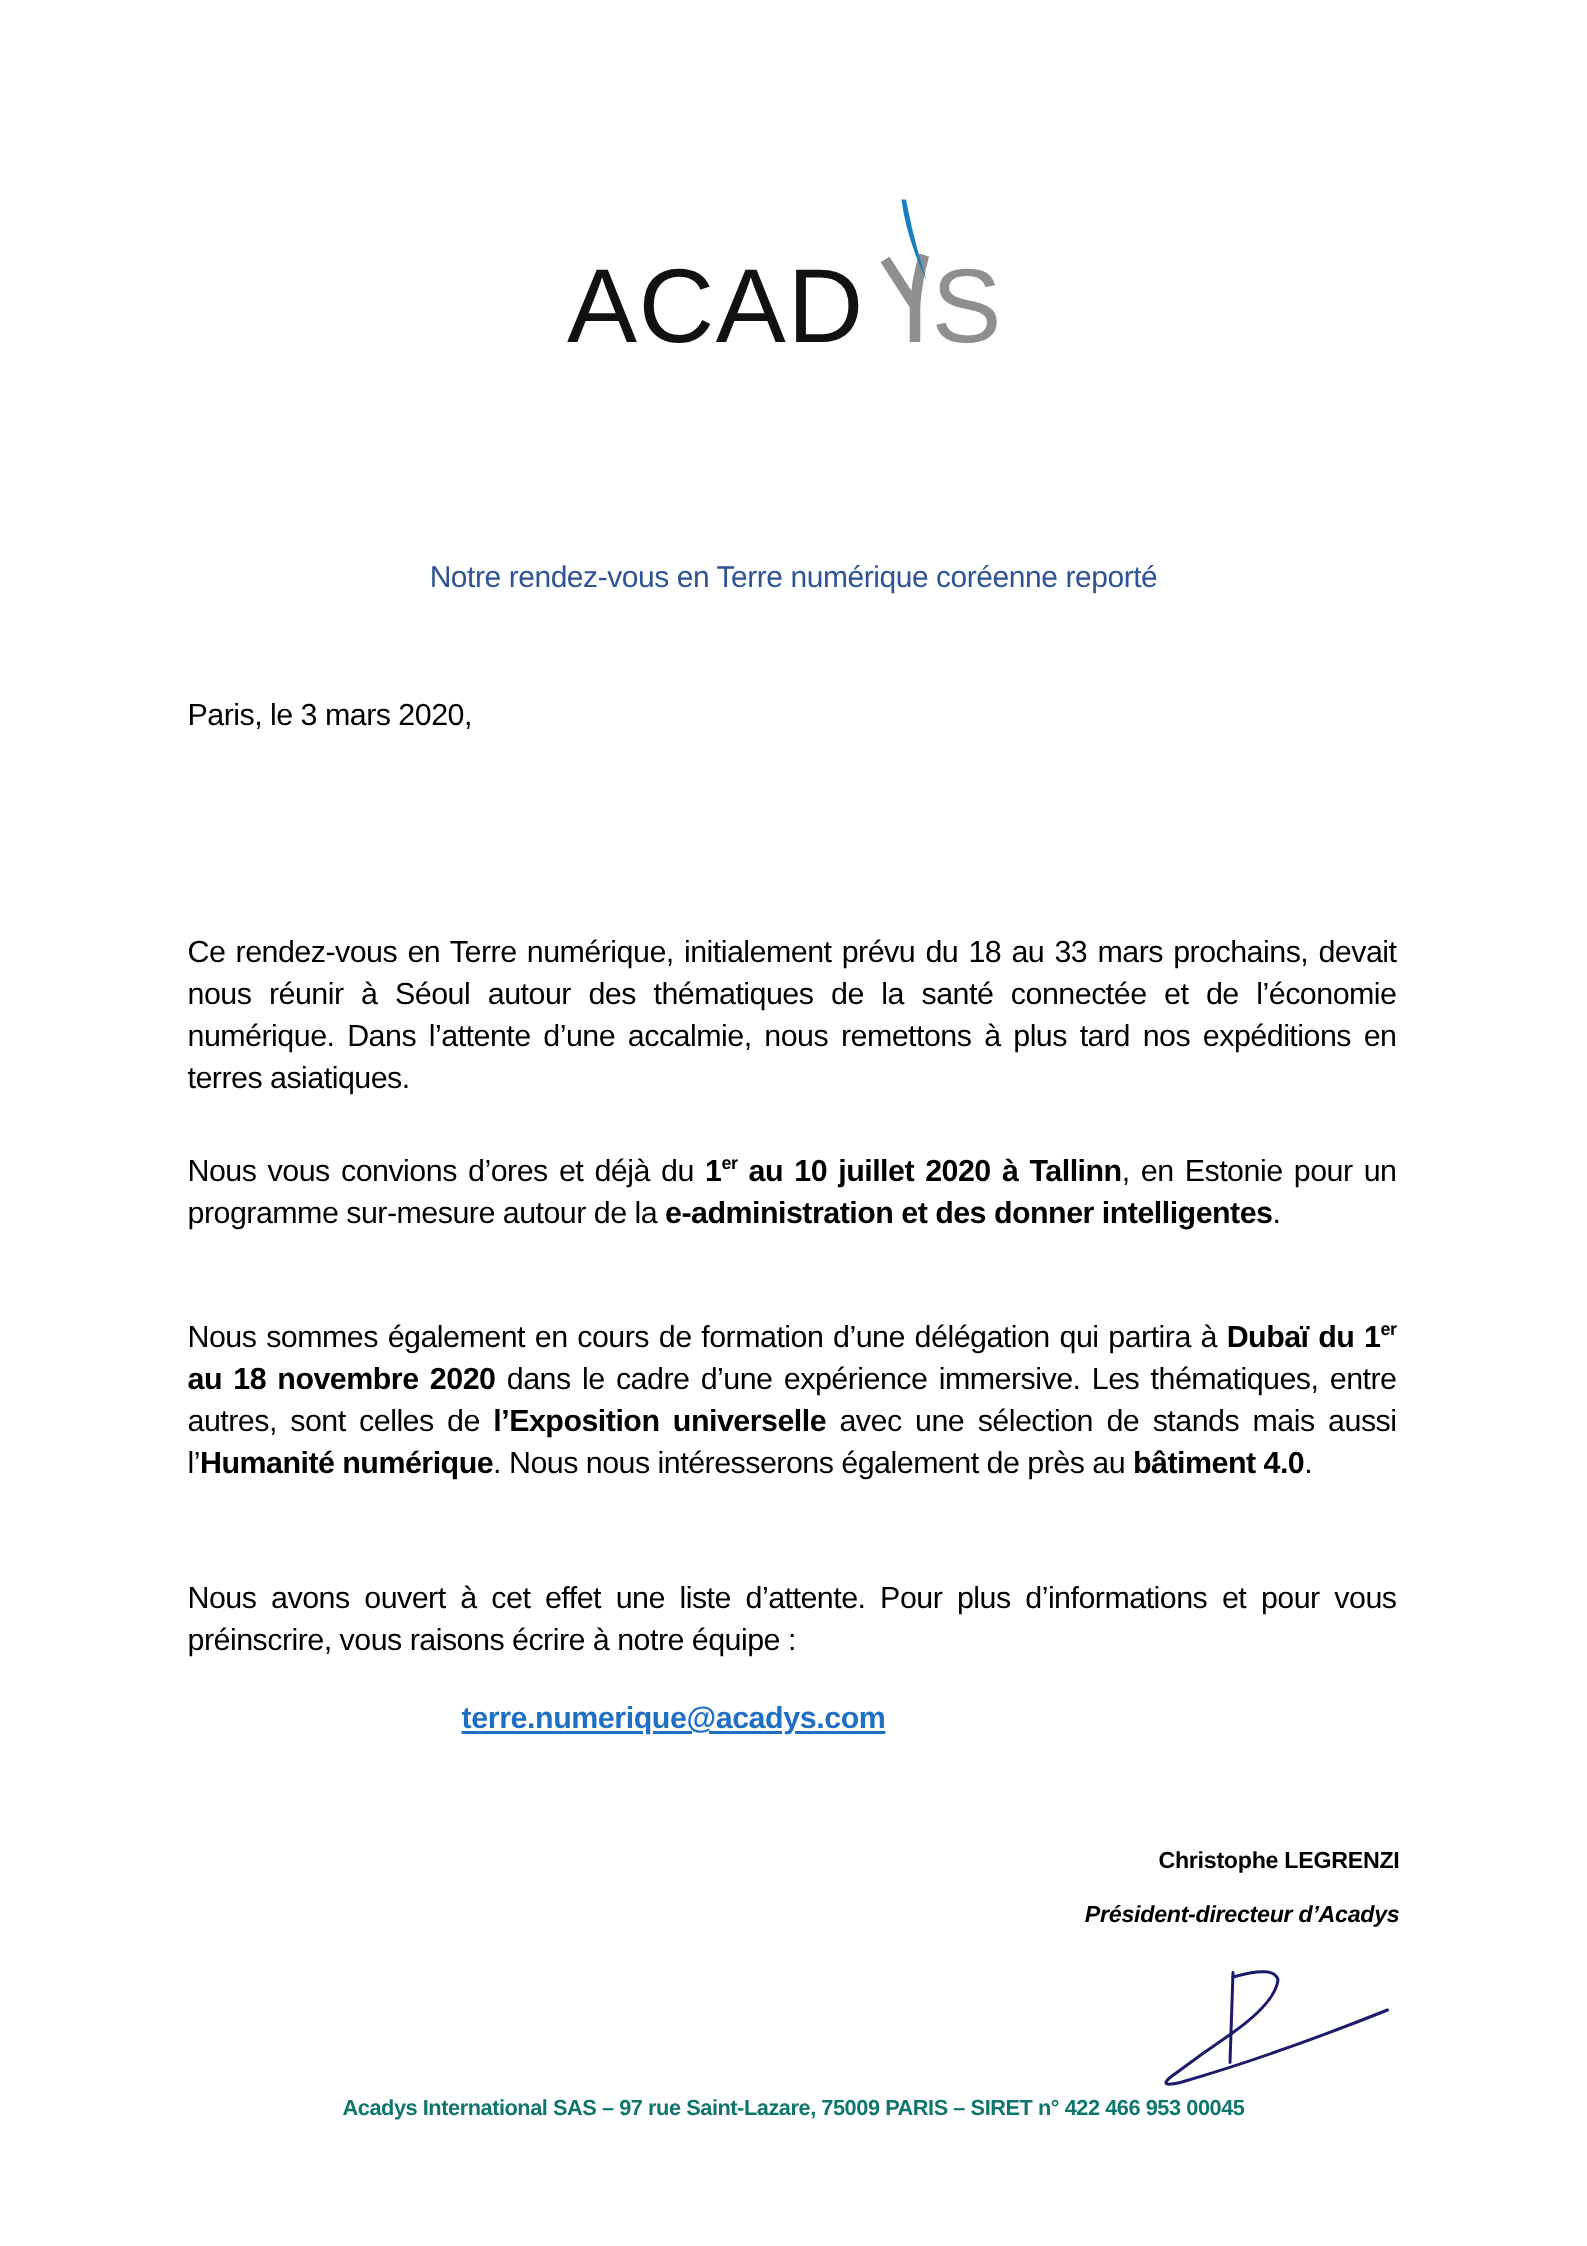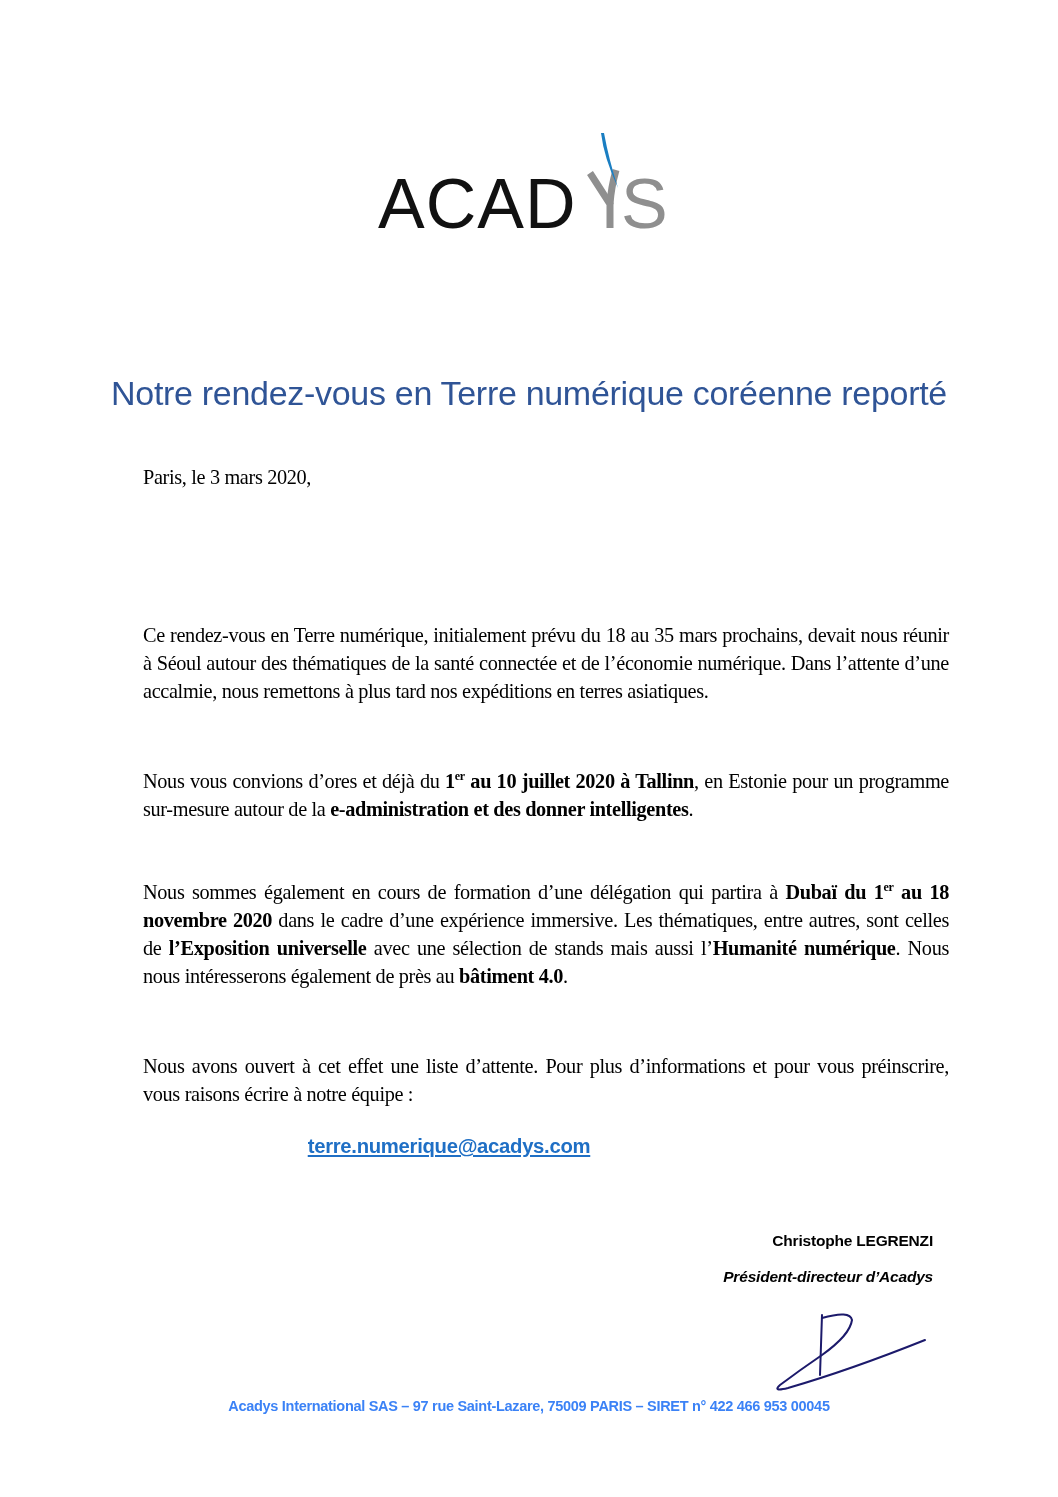--- a/index.html
+++ b/index.html
@@ -5,24 +5,24 @@
   html, body { margin: 0; padding: 0; background: #ffffff; }
   body { width: 1058px; height: 1497px; position: relative; overflow: hidden;
          font-family: "Liberation Sans", sans-serif; color: #000; }
   .page { position: absolute; left: 0; top: 0; width: 1058px; height: 1497px; background: #fff; }
 
   .logo { position: absolute; left: 378px; top: 128px; width: 300px; height: 110px; }
   .logo svg { width: 100%; height: 100%; display: block; }
 
   .title { position: absolute; left: 0; width: 1058px; text-align: center; color: #2f5496; }
   .title-main { top: 312px; font-size: 26px; font-weight: bold; letter-spacing: -0.3px; }
-  .title-sub { top: 374px; font-size: 34px; letter-spacing: -0.3px; }
+  .title-sub { top: 374px; font-size: 20px; letter-spacing: -0.3px; }
 
-  .body-text { position: absolute; left: 143px; width: 806px; font-size: 20.3px;
-               line-height: 28px; letter-spacing: -0.35px; font-family: Liberation Serif, serif; }
+  .body-text { position: absolute; left: 125px; width: 806px; font-size: 20.3px;
+               line-height: 28px; letter-spacing: -0.35px; }
   .body-text p { margin: 0; text-align: justify; }
   .body-text p.last-left { text-align-last: left; }
   .body-text b { font-weight: bold; }
   .body-text sup { font-size: 12px; line-height: 0; vertical-align: super; }
 
   .date { top: 463px; }
   .p1 { top: 510px; }
   .p2 { top: 621px; }
   .p3 { top: 767px; }
   .p4 { top: 878px; }
@@ -31,21 +31,21 @@
   .email { position: absolute; left: 0; width: 898px; top: 1135px; text-align: center;
            font-size: 20.3px; font-weight: bold; letter-spacing: -0.3px; }
   .email a { color: #1f6fc5; text-decoration: underline; }
 
   .sig-name { position: absolute; right: 125px; top: 1232px; font-size: 15.5px; font-weight: bold; letter-spacing: -0.2px; }
   .sig-role { position: absolute; right: 125px; top: 1268px; font-size: 15.5px; font-weight: bold; font-style: italic; letter-spacing: -0.2px; }
   .signature { position: absolute; left: 770px; top: 1310px; width: 160px; height: 85px; }
   .signature svg { width: 100%; height: 100%; display: block; }
 
   .footer { position: absolute; left: 0; width: 1058px; top: 1398px; text-align: center;
-            font-size: 14.5px; font-weight: bold; letter-spacing: -0.3px; color: #3b82f6; }
+            font-size: 14.5px; font-weight: bold; letter-spacing: -0.3px; color: #0f766e; }
 </style>
 </head>
 <body>
 
 <div class="page">
 
   <div class="logo">
     <svg viewBox="0 0 300 110">
       <text x="0" y="100" font-family="Liberation Sans, sans-serif" font-size="70" fill="#111111" letter-spacing="1">ACAD</text>
 
@@ -57,21 +57,21 @@
   </div>
 
   <div class="title title-sub">Notre rendez-vous en Terre numérique coréenne reporté</div>
 
   <div class="body-text date">
     <p>Paris, le 3 mars 2020,</p>
   </div>
 
 
   <div class="body-text p2">
-    <p class="last-left">Ce rendez-vous en Terre numérique, initialement prévu du 18 au 35 mars prochains, devait nous réunir à Séoul autour des thématiques de la santé connectée et de l’économie numérique. Dans l’attente d’une accalmie, nous remettons à plus tard nos expéditions en terres asiatiques.</p>
+    <p class="last-left">Ce rendez-vous en Terre numérique, initialement prévu du 18 au 33 mars prochains, devait nous réunir à Séoul autour des thématiques de la santé connectée et de l’économie numérique. Dans l’attente d’une accalmie, nous remettons à plus tard nos expéditions en terres asiatiques.</p>
   </div>
 
   <div class="body-text p3">
     <p class="last-left">
       <span>Nous vous convions d’ores et déjà du </span><b><span>1</span><sup>er</sup><span> au 10 juillet 2020 à Tallinn</span></b><span>, en Estonie pour un programme sur-mesure autour de la </span><b>e-administration et des donner intelligentes</b><span>.</span>
     </p>
   </div>
 
   <div class="body-text p4">
     <p class="last-left">

